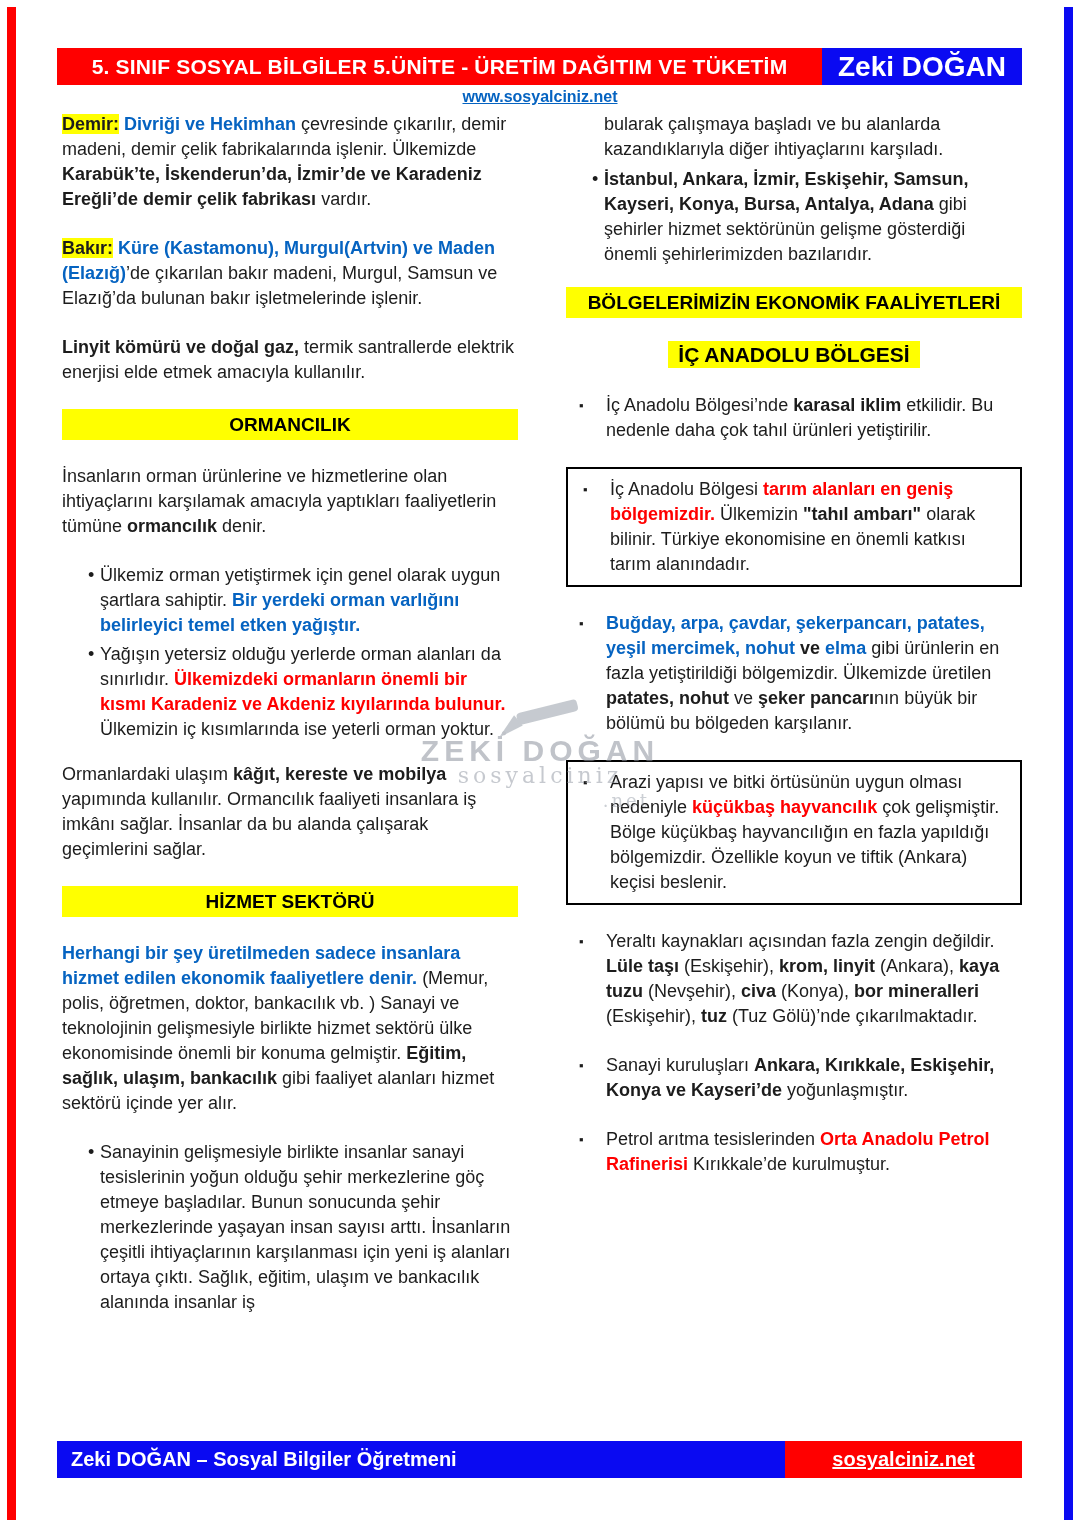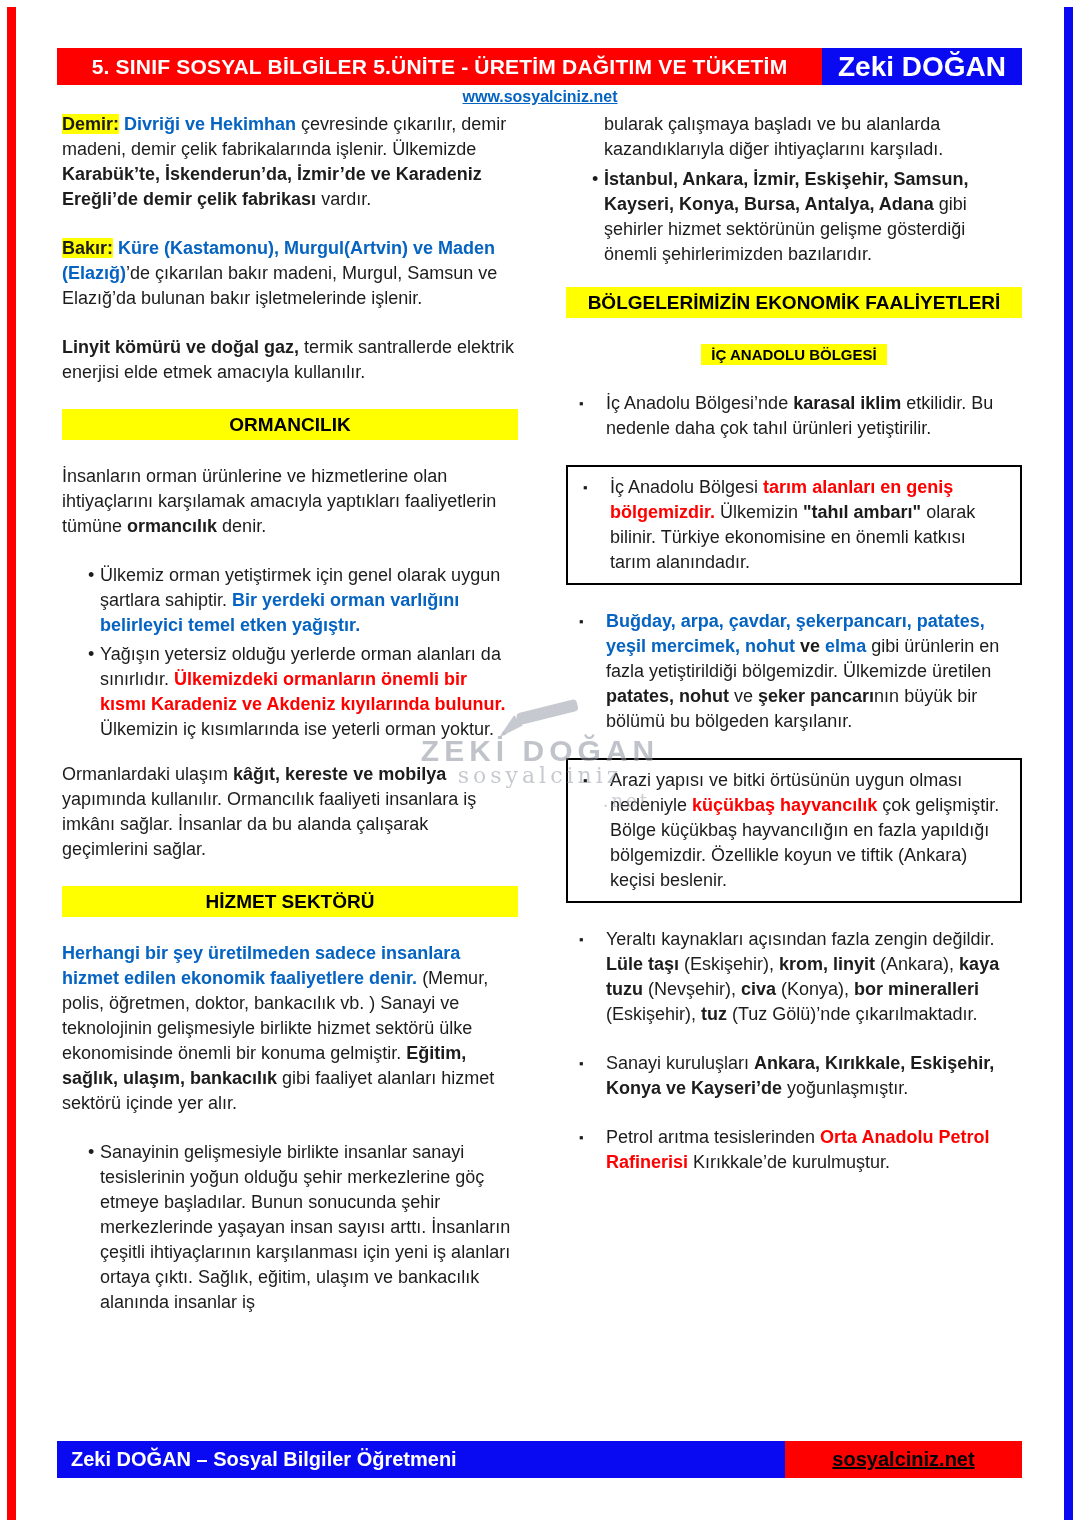--- a/index.html
+++ b/index.html
@@ -23,21 +23,21 @@
 
   .columns{ position:absolute; left:62px; right:58px; top:112px; bottom:92px; display:flex; gap:48px; }
   .col{ flex:1; min-width:0; }
 
   .para{ margin-bottom:24px; }
   .para.indent{ padding-left:38px; margin-bottom:5px; }
 
   .heading-bar{ background:var(--highlight_yellow,#ffff00); color:#000; font-weight:bold; font-size:19px;
     text-align:center; padding:3px 0; margin-bottom:24px; }
   .heading-inline-wrap{ text-align:center; margin:2px 0 24px; }
-  .heading-inline{ background:var(--highlight_yellow,#ffff00); color:#000; font-weight:bold; font-size:15px; padding:2px 10px; }
+  .heading-inline{ background:var(--highlight_yellow,#ffff00); color:#000; font-weight:bold; font-size:21px; padding:2px 10px; }
 
   .li{ display:flex; margin-bottom:4px; }
   .li.sq{ margin-bottom:24px; }
   .li .marker{ flex:0 0 38px; padding-left:26px; }
   .li.sq .marker{ flex:0 0 40px; padding-left:13px; font-size:13px; line-height:25px; }
   .li .txt{ flex:1; min-width:0; }
   .li + .para{ margin-top:20px; }
   .li + .heading-bar{ margin-top:20px; }
 
   .boxed{ border:2px solid #000; padding:8px 10px 8px 2px; margin-bottom:24px; }
@@ -52,21 +52,21 @@
     text-align:center; pointer-events:none; opacity:.55; }
   .wm-pen{ margin-bottom:-6px; }
   .wm-name{ font-weight:bold; font-size:30px; letter-spacing:5px; color:#8d939e;
     text-shadow:0 0 1px #fff; }
   .wm-site{ font-family:"DejaVu Serif", serif; font-size:22px; letter-spacing:4px; color:#989ea8; }
   .wm-net{ font-family:"DejaVu Serif", serif; font-size:18px; letter-spacing:3px; color:#a2a8b2; text-align:right; padding-right:40px; }
 
   .footer{ position:absolute; left:57px; right:58px; bottom:49px; height:37px; display:flex; }
   .footer-left{ flex:1; background:var(--accent_blue,#0a0af2); color:#fff; font-weight:bold; font-size:20px;
     display:flex; align-items:center; padding-left:14px; }
-  .footer-right{ width:237px; background:var(--accent_red,#ff0000); color:#000000; font-weight:bold; font-size:20px;
+  .footer-right{ width:237px; background:var(--accent_red,#ff0000); color:#ffffff; font-weight:bold; font-size:20px;
     display:flex; align-items:center; justify-content:center; text-decoration:underline; cursor:pointer; }
 </style>
 </head>
 <body>
 
 <div class="page">
   <div class="edge-left"></div>
   <div class="edge-right"></div>
 
   <div class="header">

